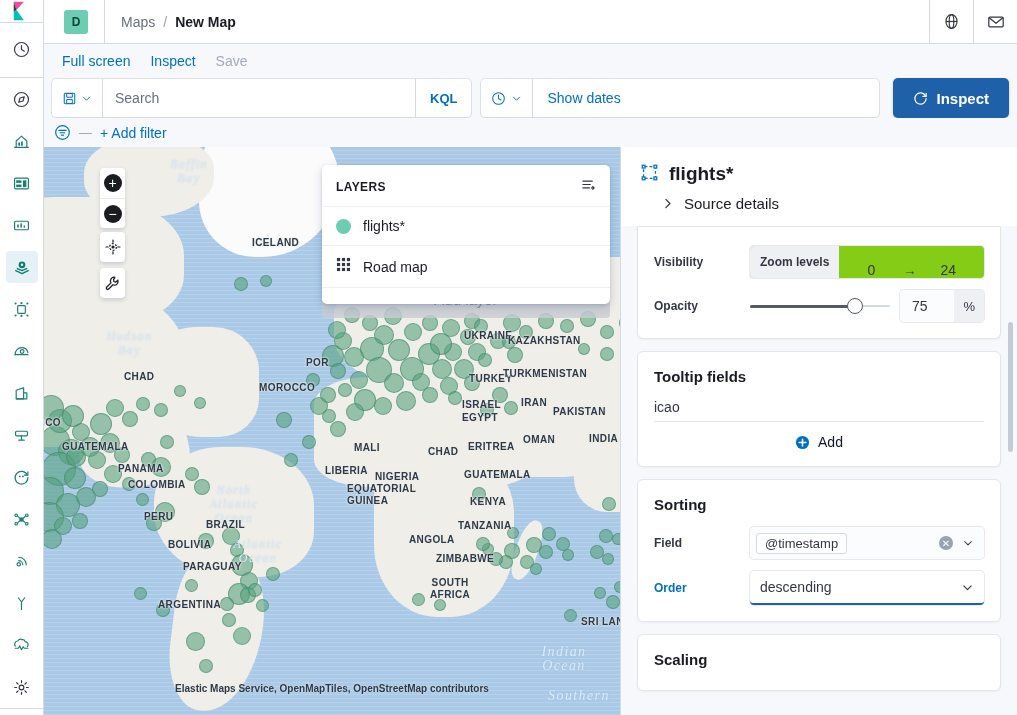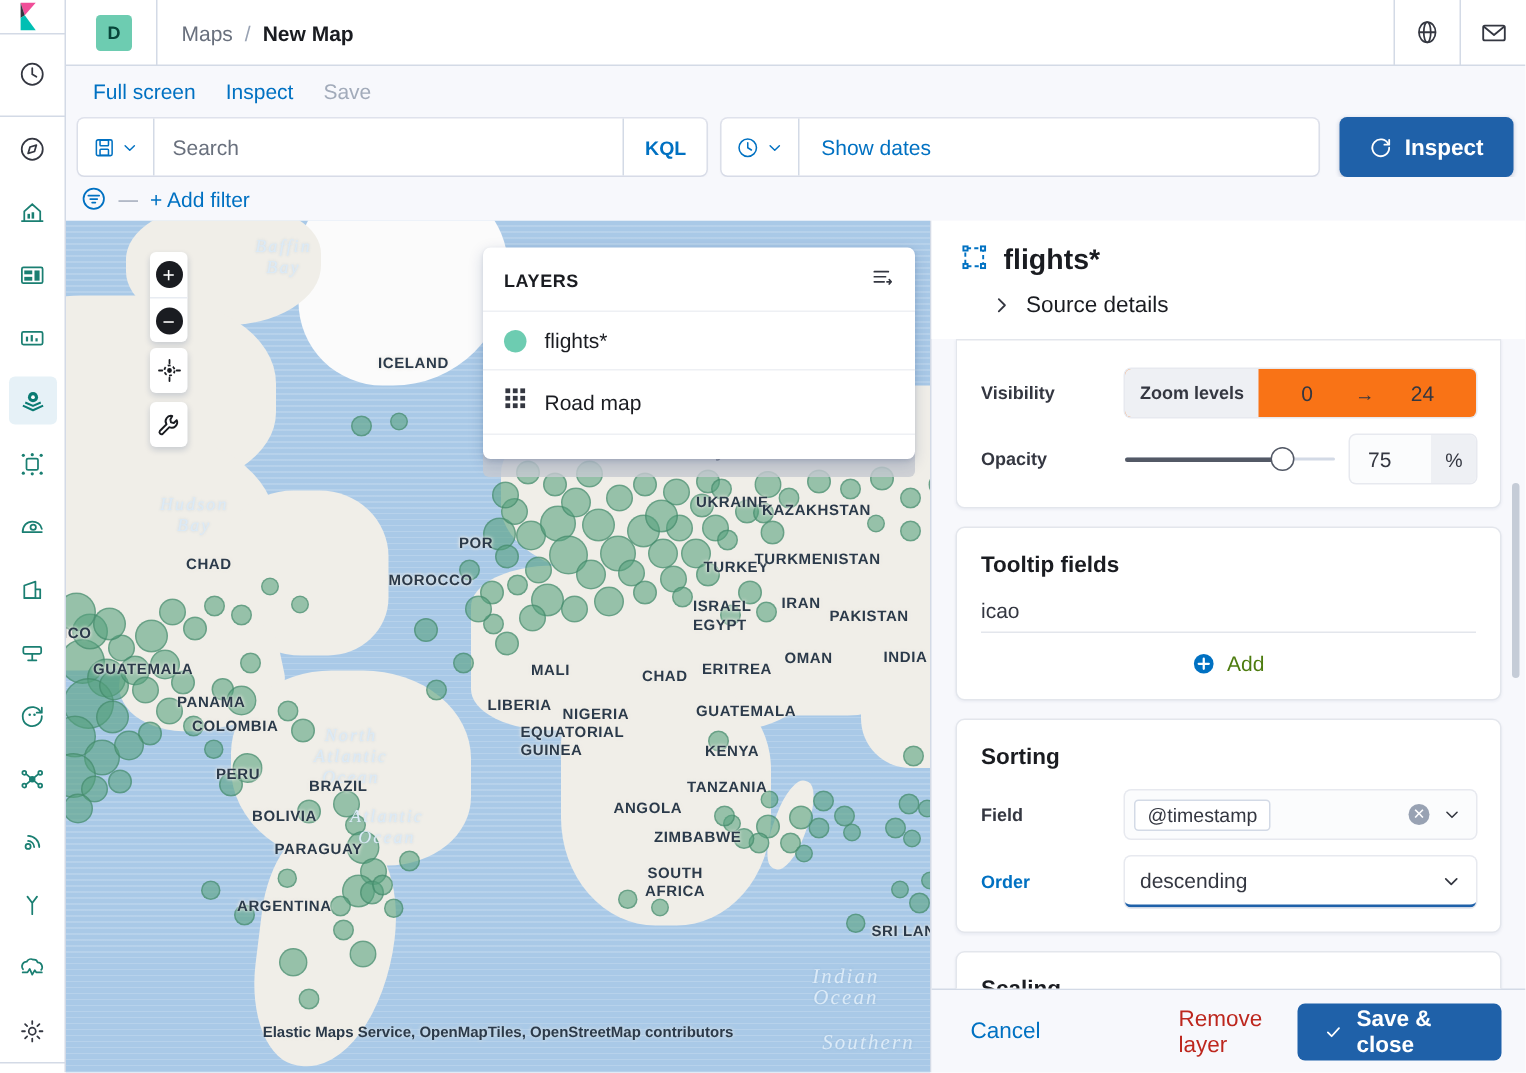--- a/index.html
+++ b/index.html
@@ -219,21 +219,21 @@
     background: #fff; border: 1px solid #e3e6ec; border-radius: 6px;
     box-shadow: 0 1px 2px rgba(18,43,98,.05); margin-bottom: 12px; padding: 16px;
   }
   .card.clipped-top { border-top: 0; border-top-left-radius: 0; border-top-right-radius: 0; }
   .card-title { font-size: 15px; font-weight: 700; color: #1a1c21; margin-bottom: 14px; }
   .form-row { display: flex; align-items: center; margin-bottom: 12px; }
   .form-row:last-child { margin-bottom: 0; }
   .form-label { width: 96px; font-size: 12px; font-weight: 700; color: #343741; flex-shrink: 0; }
   .form-label.link { color: #0071c2; font-weight: 700; }
   .zoom-group {
-    display: flex; align-items: center; background: #f97316; border-radius: 4px;
+    display: flex; align-items: flex-end; background: #84cc16; border-radius: 4px;
     box-shadow: 0 0 0 1px rgba(18,43,98,.1); height: 32px; flex: 1;
   }
   .zoom-prepend {
     background: #eef0f4; height: 32px; display: flex; align-items: center;
     padding: 0 10px; font-size: 12px; font-weight: 700; color: #343741;
     border-radius: 4px 0 0 4px;
   }
   .zoom-val { width: 64px; text-align: center; font-size: 14px; color: #343741; }
   .zoom-arrow { color: #343741; font-size: 13px; }
   .opacity-slider { flex: 1; display: flex; align-items: center; position: relative; height: 32px; margin-right: 10px; }
@@ -249,21 +249,21 @@
   }
   .pct-val { flex: 1; font-size: 14px; color: #343741; padding-left: 12px; }
   .pct-append {
     background: #eef0f4; height: 32px; display: flex; align-items: center;
     padding: 0 9px; font-size: 13px; color: #343741; border-radius: 0 4px 4px 0;
   }
   .tooltip-field { font-size: 14px; color: #343741; padding-bottom: 6px; position: relative; }
   .field-underline { height: 1px; background: #e3e6ec; margin-bottom: 12px; }
   .add-link {
     display: flex; align-items: center; justify-content: center; gap: 8px;
-    color: #4d7c0f; font-size: 14px; cursor: pointer; text-align: center;
+    color: #0f172a; font-size: 14px; cursor: pointer; text-align: center;
   }
   .combo {
     flex: 1; display: flex; align-items: center; height: 32px; background: #fbfcfd;
     border-radius: 4px; box-shadow: 0 0 0 1px rgba(18,43,98,.1); padding: 0 6px;
   }
   .pill {
     background: #fff; border: 1px solid #d3dae6; border-radius: 3px;
     padding: 2px 8px; font-size: 13px; color: #343741;
   }
   .combo-actions { margin-left: auto; display: flex; align-items: center; gap: 9px; padding-right: 4px; }
@@ -883,30 +883,20 @@
         </div>
       </div>
 
       <div class="card" style="padding-bottom:22px;">
         <div class="card-title" style="margin-bottom:0;">Scaling</div>
       </div>
 
       <div class="rp-scrollbar"></div>
     </div>
 
-    <div class="rp-footer">
-      <span class="btn-cancel">Cancel</span>
-      <span class="btn-remove">Remove layer</span>
-      <div class="btn-saveclose">
-        <svg width="14" height="14" viewBox="0 0 16 16" fill="none" stroke="#fff" stroke-width="1.6">
-          <path d="m3 8.4 3.4 3.4L13 4.6" stroke-linecap="round" stroke-linejoin="round"></path>
-        </svg>
-        <span>Save &amp; close</span>
-      </div>
-    </div>
   </div>
 
   <div>
     <div class="scribble sh" style="left:649px;top:415px;width:48px;"></div>
     <div class="scribble" style="left:648px;top:412px;width:46px;"></div>
 
     <div class="scribble sh" style="left:764px;top:550px;width:78px;"></div>
     <div class="scribble" style="left:763px;top:547px;width:76px;"></div>
 
     <div class="scribble sh" style="left:760px;top:589px;width:72px;"></div>

